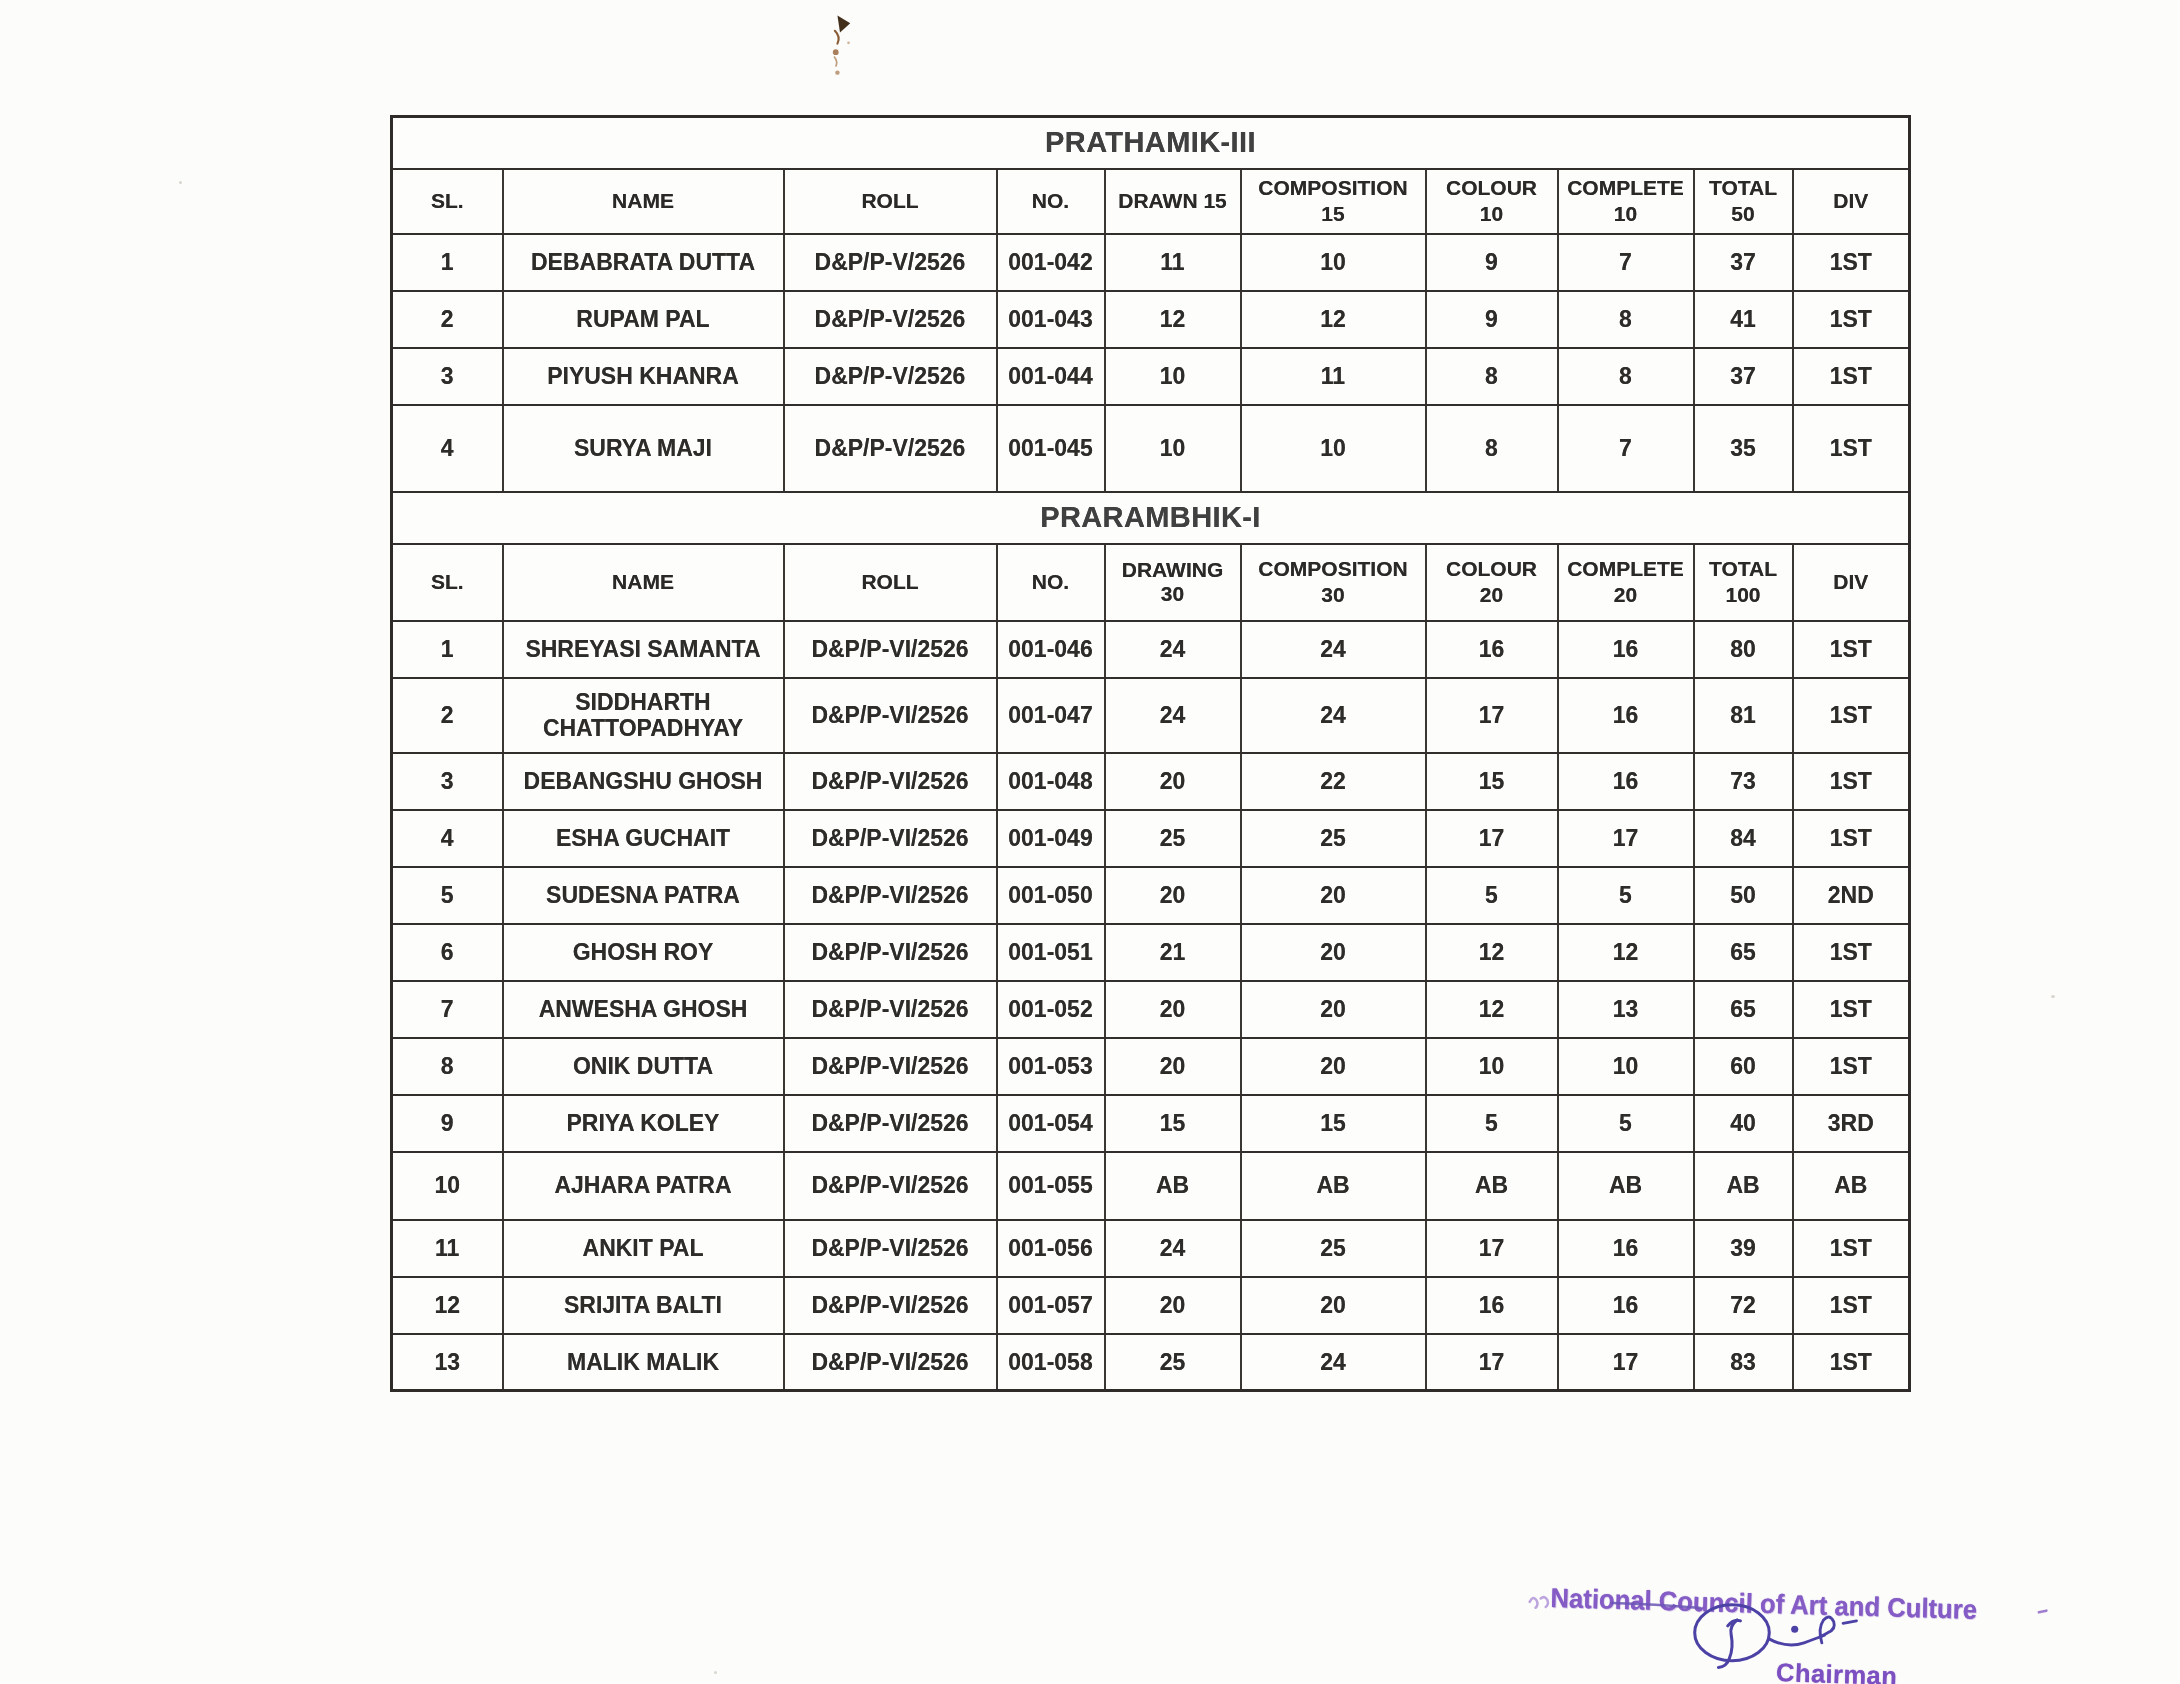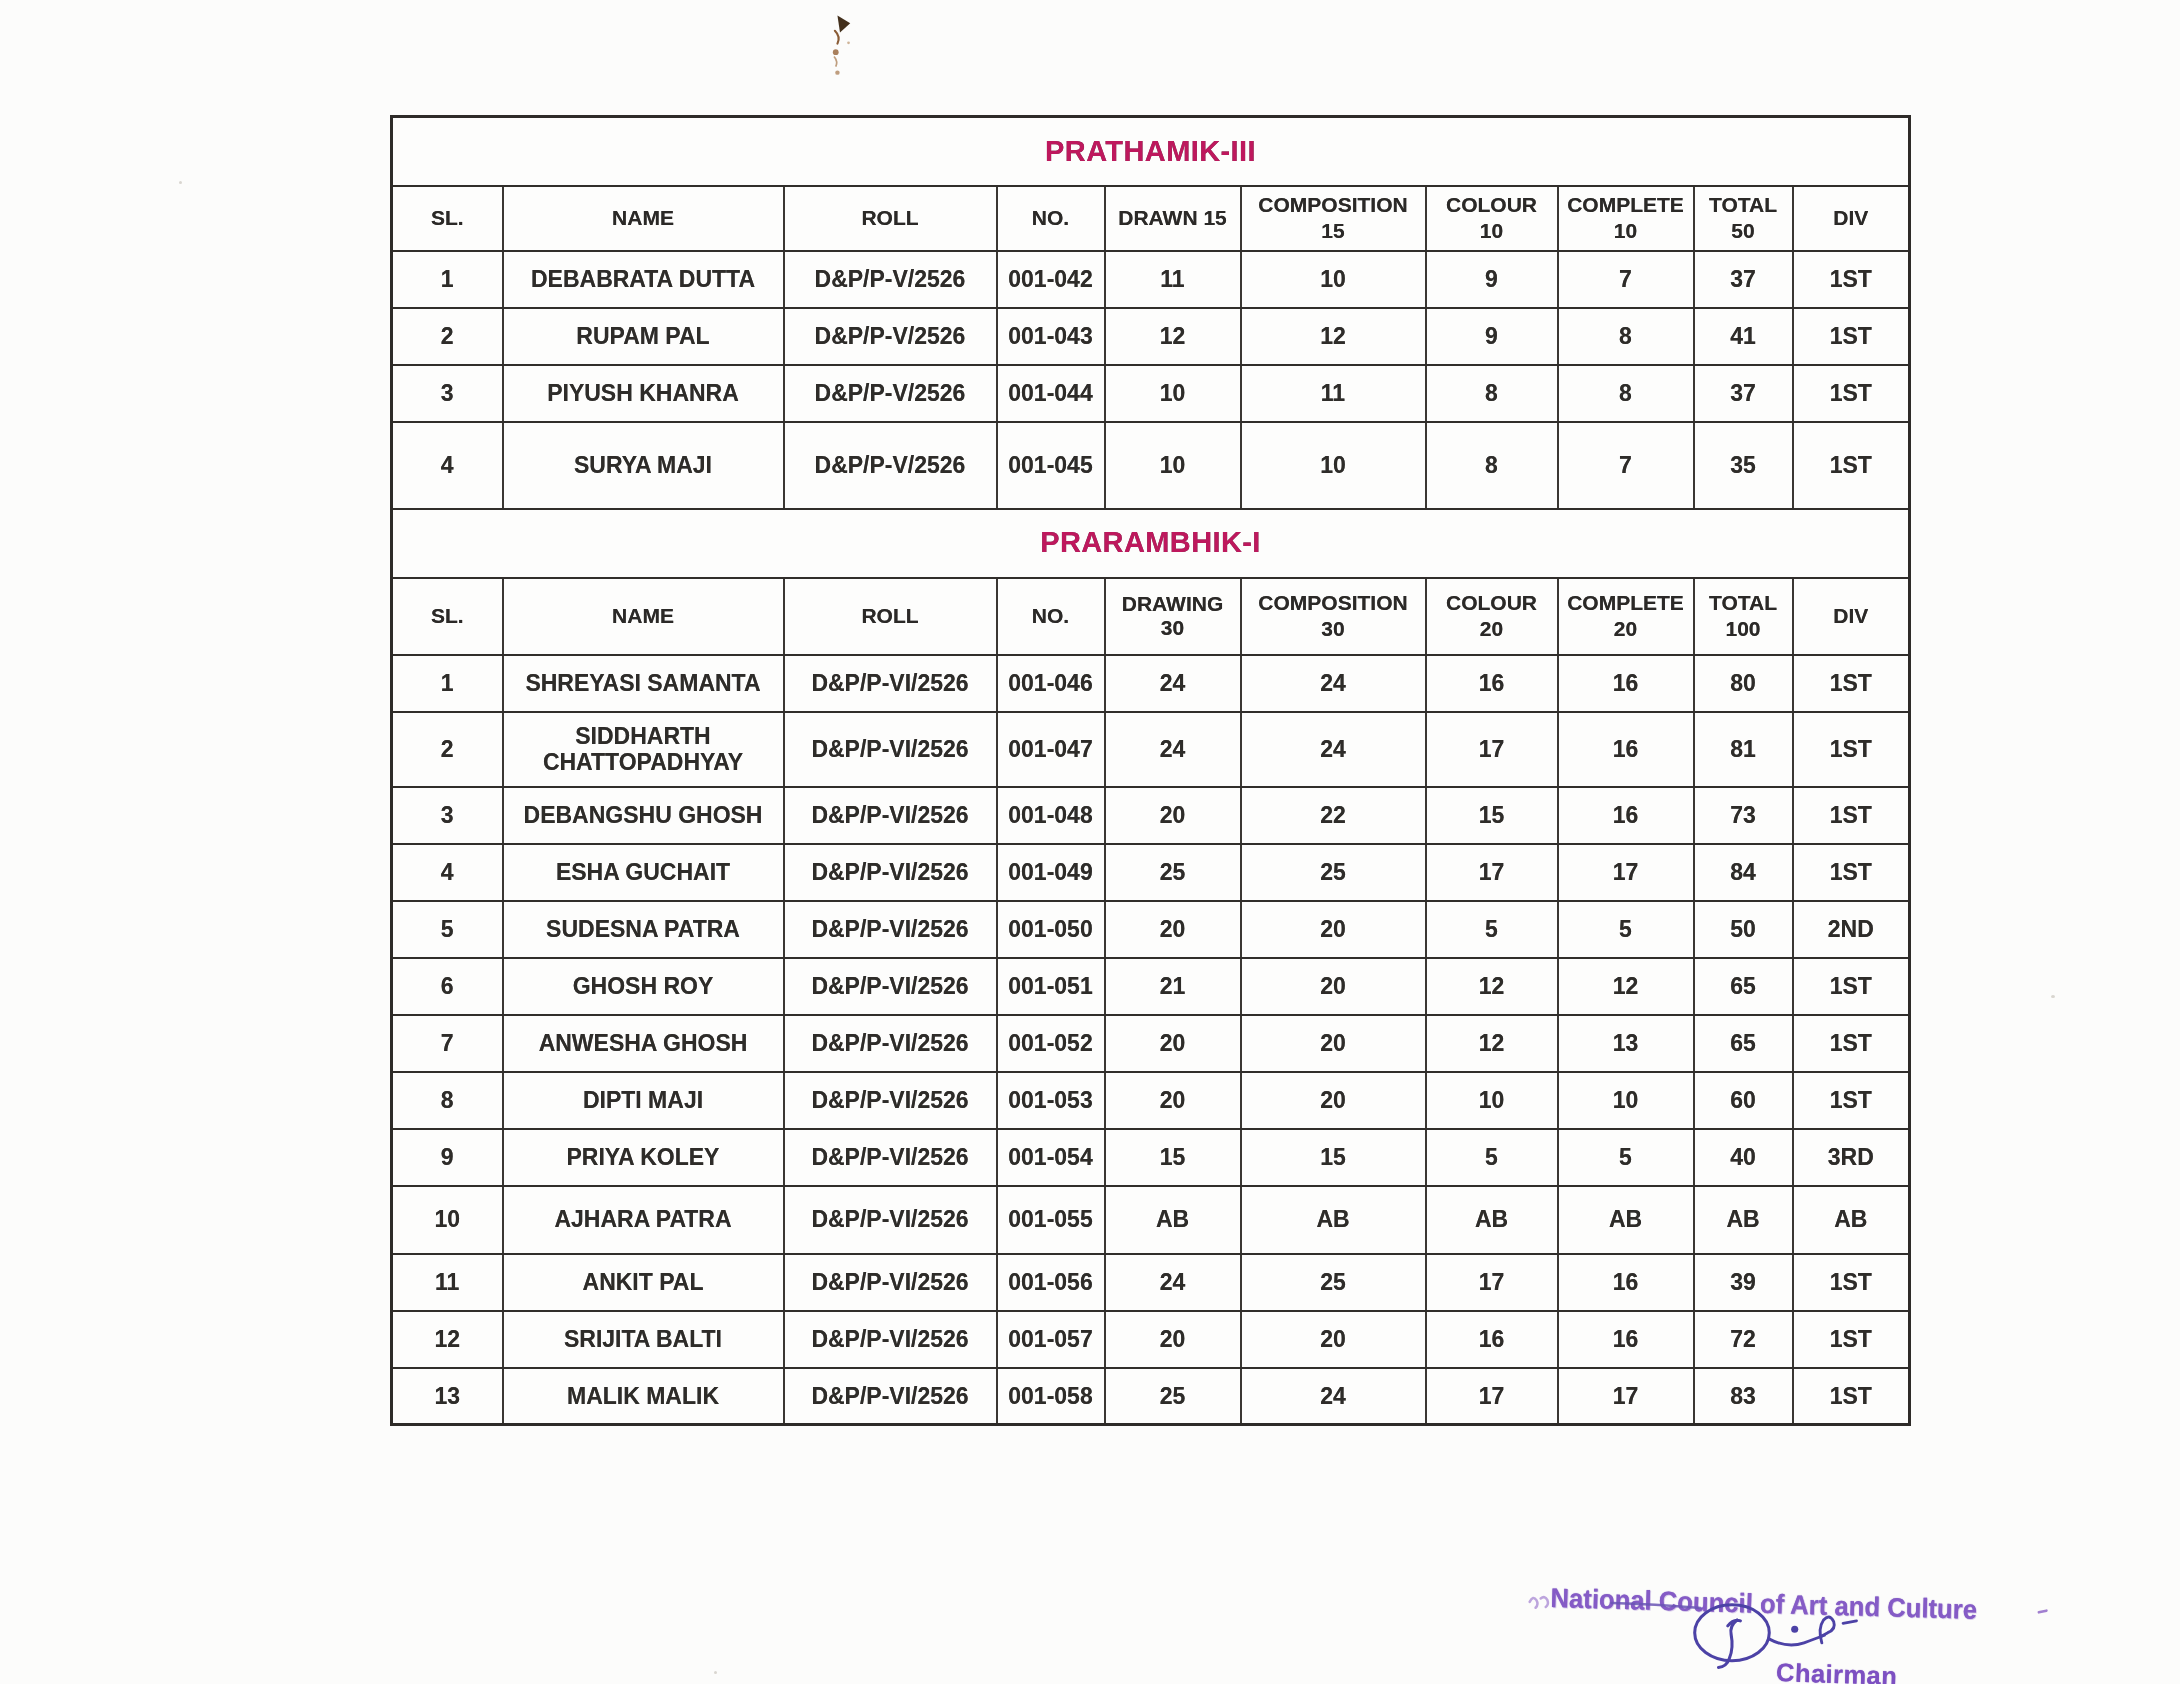--- a/index.html
+++ b/index.html
@@ -2,21 +2,21 @@
 <html style="font-size:13.6px"><head>
 <meta charset="utf-8">
 <style>
   html,body{margin:0;padding:0;}
   body{width:2181px;height:1685px;background:#f4f3f1;font-family:"Liberation Sans",sans-serif;}
   .page{position:relative;width:2181px;height:1685px;overflow:hidden;background:#fcfcfb;}
 
   
   table.results{position:absolute;left:390px;top:115px;width:1518px;border-collapse:collapse;table-layout:fixed;background:#fdfdfc;border:3.4px solid #2e2b28;}
   td,th{border-left:2px solid #3a3733;border-right:2px solid #3a3733;border-top:2.7px solid #312e2b;border-bottom:2.7px solid #312e2b;box-sizing:border-box;}
-  .title-cell{height:69px;text-align:center;font-size:29px;font-weight:700;letter-spacing:0.4px;color:#be185d;text-shadow:0 0 0.6px rgba(25,25,25,.75);}
+  .title-cell{height:52px;text-align:center;font-size:29px;font-weight:700;letter-spacing:0.4px;color:#404040;text-shadow:0 0 0.6px rgba(25,25,25,.75);}
   th{height:65px;font-size:21px;font-weight:700;color:#2b2927;text-align:center;vertical-align:middle;padding:1.7px 2.6px;text-shadow:0 0 0.5px rgba(30,30,30,.7);}
   tbody.hdr2 th{height:77px;}
   .h-sub{margin-top:2.6px;}
   .h-sub:empty{display:none;}
   td{height:57px;text-align:center;vertical-align:middle;font-size:23px;font-weight:700;color:#2e2c29;padding:1.7px 5.1px;line-height:1.15;text-shadow:0 0 0.5px rgba(35,35,35,.65);}
   tbody.t1 tr:nth-child(4) td{height:87px;}
   tbody.t2 tr:nth-child(2) td{height:75px;}
   tbody.t2 tr:nth-child(10) td{height:68px;}
 
   
@@ -287,21 +287,21 @@
           <td>001-052</td>
           <td>20</td>
           <td>20</td>
           <td>12</td>
           <td>13</td>
           <td>65</td>
           <td>1ST</td>
         </tr>
         <tr>
           <td>8</td>
-          <td>DIPTI MAJI</td>
+          <td>ONIK DUTTA</td>
           <td>D&amp;P/P-VI/2526</td>
           <td>001-053</td>
           <td>20</td>
           <td>20</td>
           <td>10</td>
           <td>10</td>
           <td>60</td>
           <td>1ST</td>
         </tr>
         <tr>

